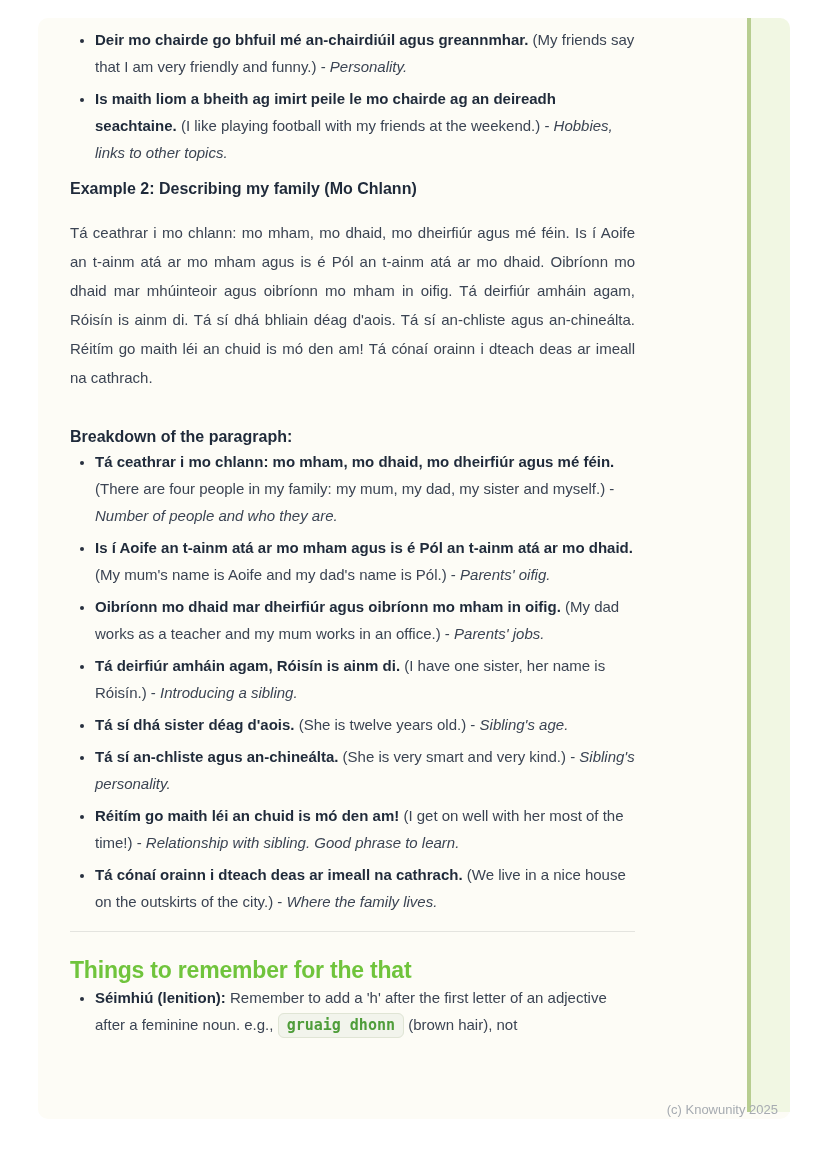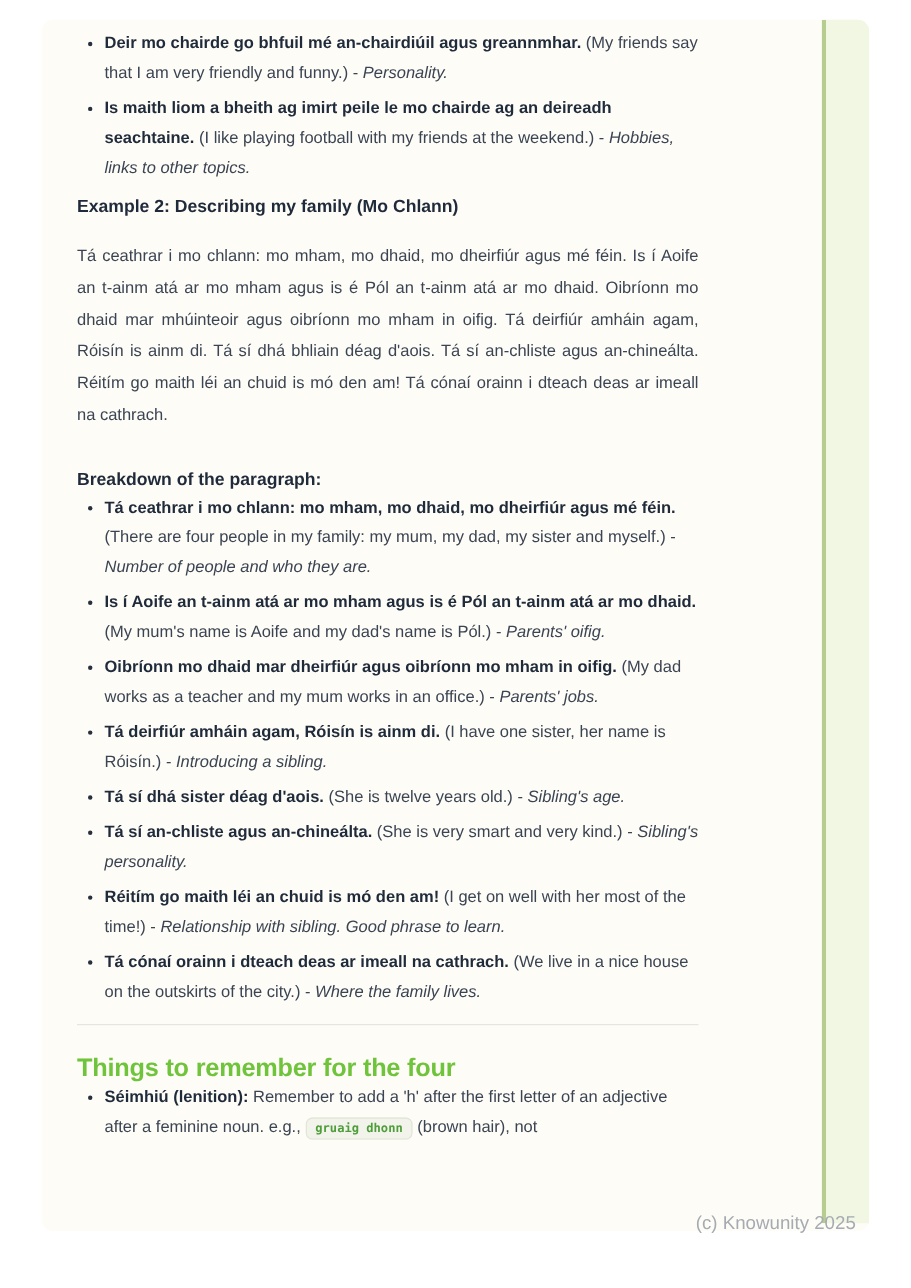--- a/index.html
+++ b/index.html
@@ -94,33 +94,33 @@
     color: #70c43c;
     font-size: 23px;
     font-weight: 700;
     margin: 24px 0 0 0;
     line-height: 28px;
     letter-spacing: -0.2px;
   }
   code.chip {
     font-family: "DejaVu Sans Mono", "Liberation Mono", monospace;
     font-weight: 700;
-    font-size: 11px;
+    font-size: 15px;
     color: #4f9d3a;
     background: #f2f4ec;
     border: 1px solid #e0e5d5;
     border-radius: 6px;
     padding: 2px 8px 3px 8px;
     white-space: nowrap;
   }
   .watermark {
     position: absolute;
     top: 1102px;
     right: 50px;
-    font-size: 17px;
+    font-size: 13px;
     color: #a6abb1;
     z-index: 5;
     text-align: right;
   }
 </style>
 </head>
 <body>
 
 <div class="viewport">
 
@@ -177,21 +177,21 @@
           <span>(I get on well with her most of the time!) - </span><i class="topic">Relationship with sibling. Good phrase to learn.</i>
         </li>
         <li>
           <b class="ga">Tá cónaí orainn i dteach deas ar imeall na cathrach.</b>
           <span>(We live in a nice house on the outskirts of the city.) - </span><i class="topic">Where the family lives.</i>
         </li>
       </ul>
 
       <hr class="section-divider">
 
-      <h2 class="exam-heading">Things to remember for the four</h2>
+      <h2 class="exam-heading">Things to remember for the that</h2>
 
       <ul class="doc-list list-block">
         <li>
           <b class="ga">Séimhiú (lenition):</b>
           <span>Remember to add a 'h' after the first letter of an adjective after a feminine noun. e.g.,</span>
           <code class="chip">gruaig dhonn</code>
           <span>(brown hair), not</span>
         </li>
       </ul>
 

